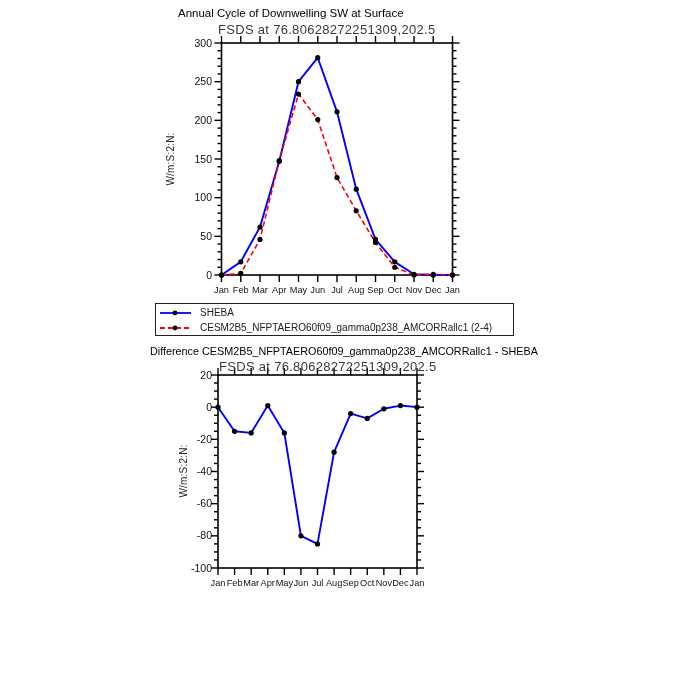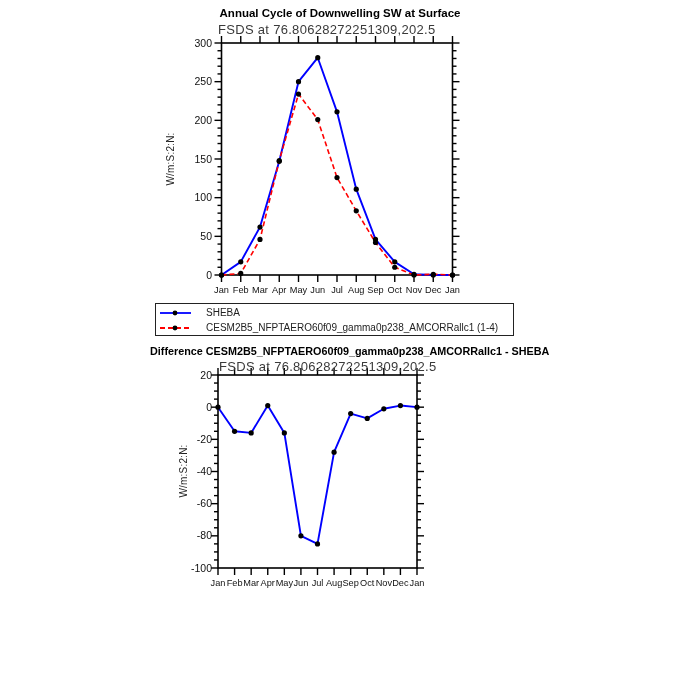--- a/index.html
+++ b/index.html
@@ -2,31 +2,31 @@
 <html><head>
 <meta charset="utf-8">
 <style>
   html,body{margin:0;padding:0;background:#ffffff;}
   #canvas{
     position:relative;width:675px;height:675px;background:#ffffff;overflow:hidden;
     font-family:"Liberation Sans","DejaVu Sans",sans-serif;color:#111;
   }
   #plot-svg{position:absolute;left:0;top:0;}
   .overlay{position:absolute;white-space:nowrap;}
-  .main-title{font-weight:bold;font-size:11.5px;text-align:center;color:#000;}
+  .main-title{font-weight:normal;font-size:11.5px;color:#000;}
   .main-title.small{font-size:10.8px;}
   .sub-title{font-size:13px;color:#3a3a3a;letter-spacing:0.3px;}
   .y-label{font-size:10px;color:#222;transform:translate(-50%,-50%) rotate(-90deg);letter-spacing:0.2px;}
   .legend-box{
     position:absolute;left:155px;top:303px;width:359px;height:33px;
     border:1.3px solid #222;box-sizing:border-box;padding:1px 0 0 4px;background:#fff;
   }
   .legend-row{display:flex;align-items:center;height:15px;}
   .legend-sample{width:31px;height:10px;flex:0 0 31px;}
-  .legend-label{font-size:10px;color:#222;margin-left:15px;}
+  .legend-label{font-size:10px;color:#222;margin-left:9px;}
 </style>
 </head>
 <body>
 
 <div id="canvas">
 
   <svg id="plot-svg" width="675" height="675">
     <g id="chart-0">
         <line x1="217.5" y1="267.26666666666665" x2="221.5" y2="267.26666666666665" stroke="#000" stroke-width="1.4"></line>
         <line x1="452.5" y1="267.26666666666665" x2="456.5" y2="267.26666666666665" stroke="#000" stroke-width="1.4"></line>
@@ -291,21 +291,21 @@
           <line x1="0" y1="5" x2="31" y2="5" stroke="#0000ff" stroke-width="1.8"></line>
           <circle cx="15" cy="5" r="2.4" fill="#000000"></circle>
         </svg>
       <span class="legend-label">SHEBA</span>
     </div>
     <div class="legend-row">
       <svg class="legend-sample" width="31" height="10">
           <line x1="0" y1="5" x2="31" y2="5" stroke="#ff0000" stroke-width="1.8" stroke-dasharray="5,3"></line>
           <circle cx="15" cy="5" r="2.4" fill="#000000"></circle>
         </svg>
-      <span class="legend-label">CESM2B5_NFPTAERO60f09_gamma0p238_AMCORRallc1 (1-4)</span>
+      <span class="legend-label">CESM2B5_NFPTAERO60f09_gamma0p238_AMCORRallc1 (2-4)</span>
     </div>
   </div>
 
   <div class="overlay main-title small" style="left:150px;top:345px;width:320px;">Difference CESM2B5_NFPTAERO60f09_gamma0p238_AMCORRallc1 - SHEBA</div>
   <div class="overlay sub-title" style="left:219px;top:359px;">FSDS at 76.80628272251309,202.5</div>
   <div class="overlay y-label" style="left:183px;top:471px;">W/m:S:2:N:</div>
 
 </div>
 
 </body></html>

